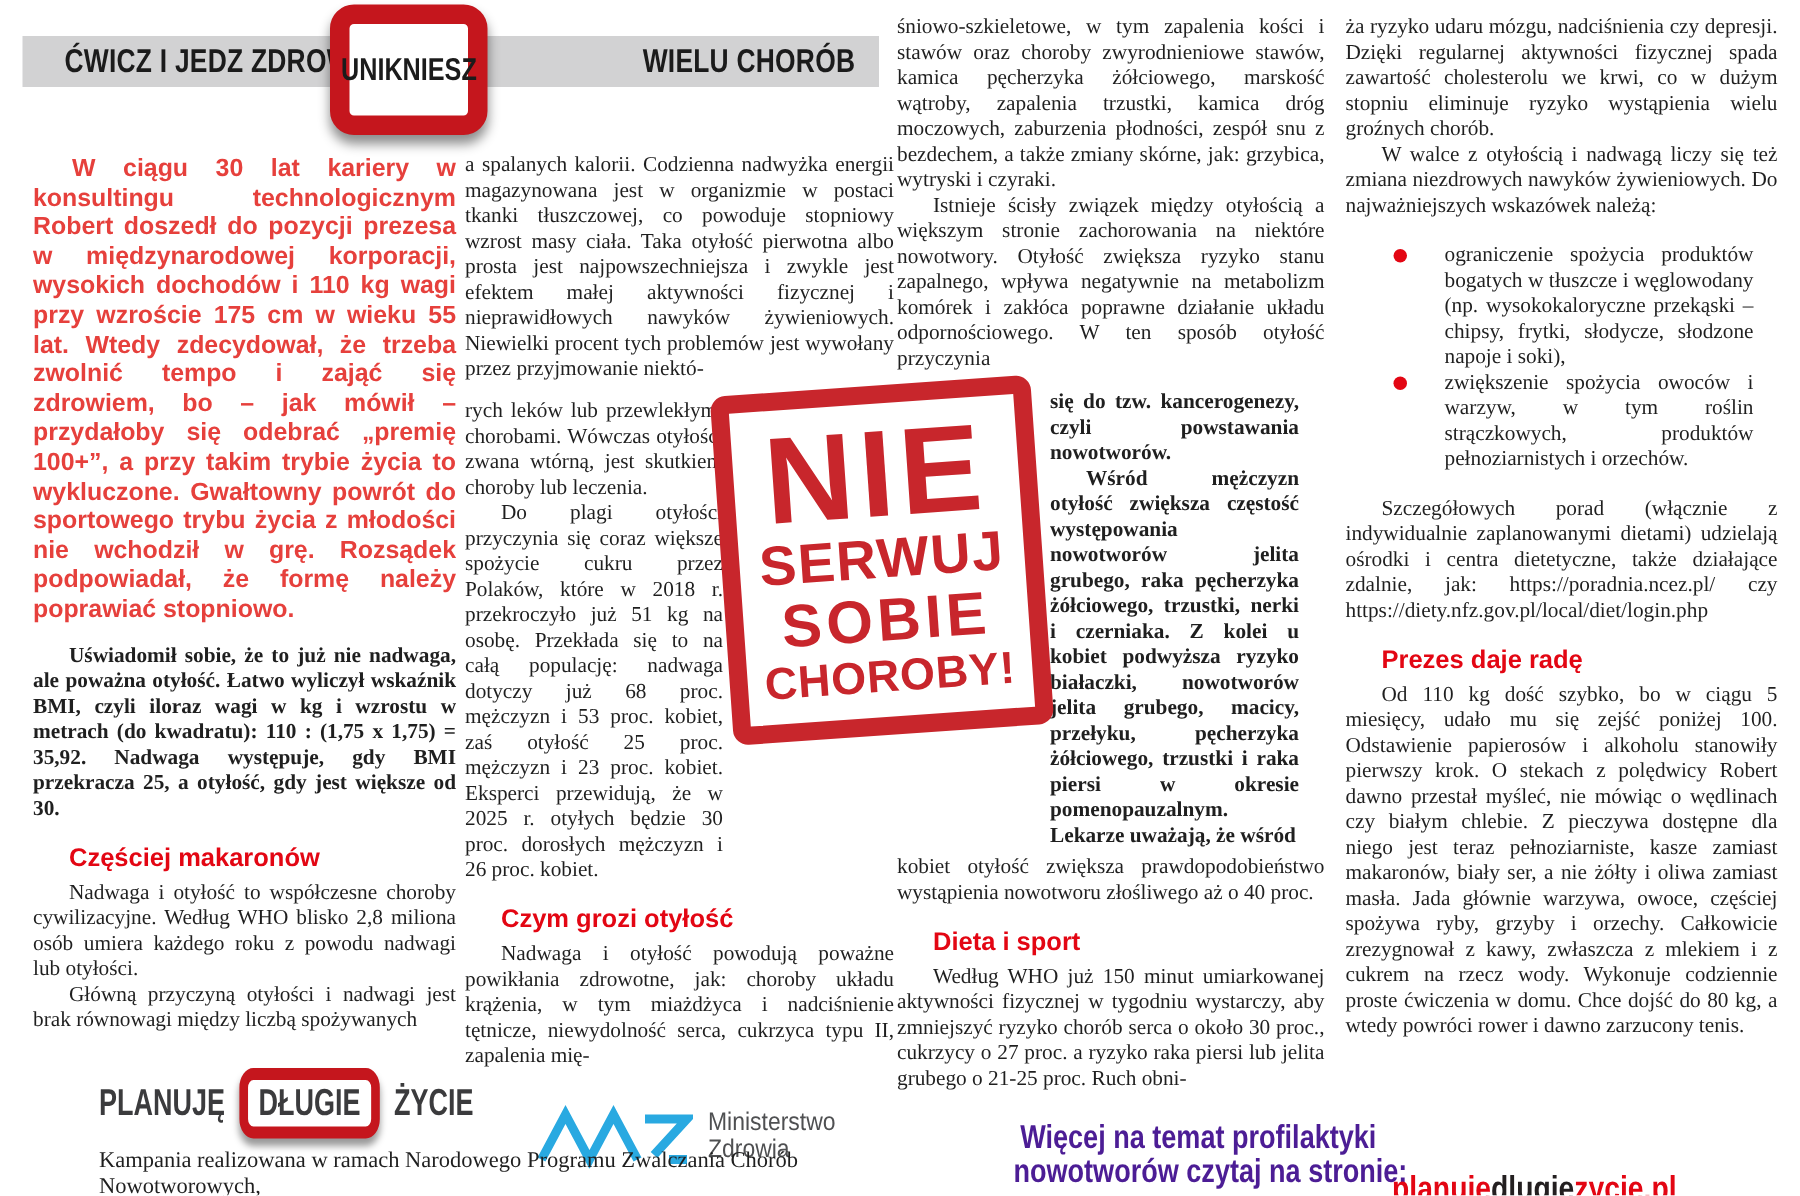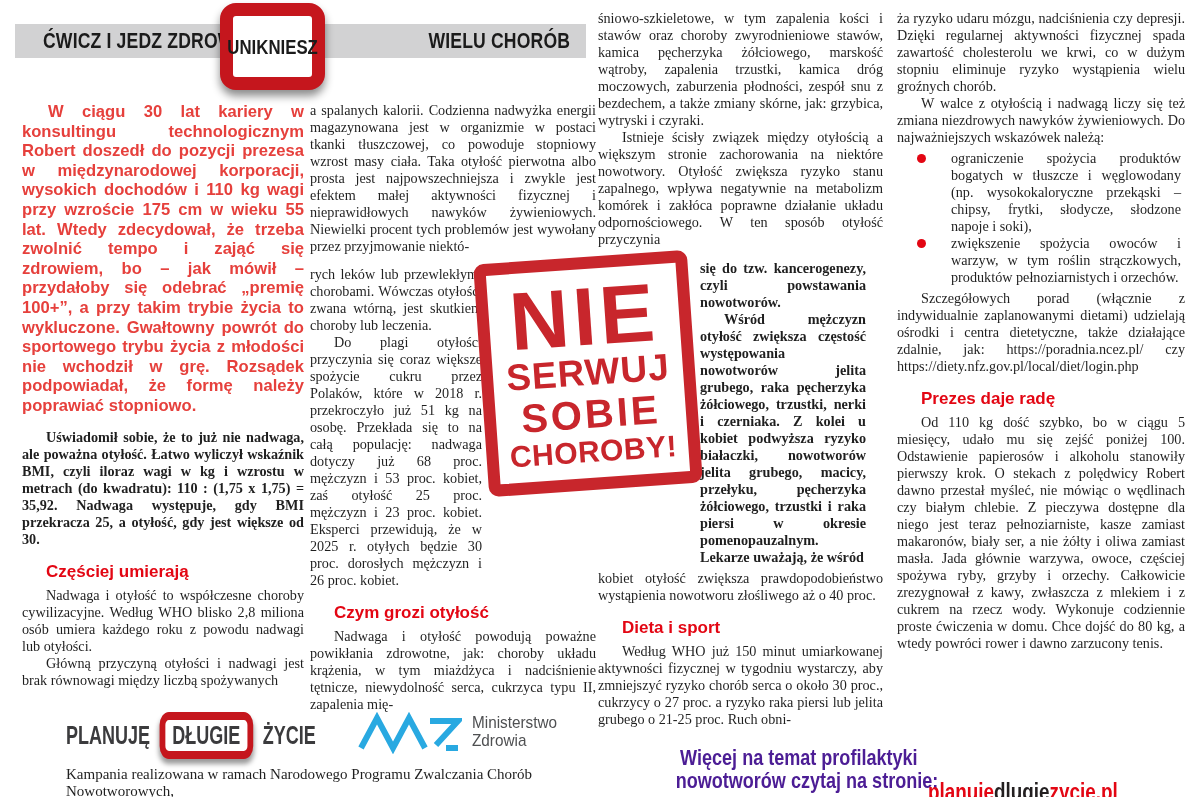--- a/index.html
+++ b/index.html
@@ -32,21 +32,21 @@
          font-size:16.6px;line-height:19.6px;text-indent:26px;text-align:justify;}
   #col1{left:22px;top:102px;width:282px;}
   #col2{left:310px;top:102px;width:286px;}
   #col3{left:598px;top:10px;width:285px;}
   #col4{left:897px;top:10px;width:288px;}
   .narrow2{width:172px;margin-top:11px;}
   .narrow3{width:166px;margin-left:102px;margin-top:12px;font-weight:bold;}
   .break-url{overflow-wrap:break-word;}
 
   
-  .blist{margin:4px;padding:0;list-style:none;}
+  .blist{margin:16px;padding:0;list-style:none;}
   .blist li{position:relative;padding-left:50px;text-align:justify;}
   .blist li::before{content:"";position:absolute;left:16px;top:4px;width:9px;height:9px;
                     border-radius:50%;background:#e30613;}
 
   
   .stamp{position:absolute;left:481px;top:257px;width:214px;height:233px;box-sizing:border-box;
          border:12px solid #c8262c;border-radius:10px;transform:rotate(-4deg);
          display:flex;flex-direction:column;align-items:center;justify-content:center;
          font-family:"Liberation Sans",sans-serif;font-weight:700;color:#c8262c;
          background:#fff;text-align:center;}
@@ -54,21 +54,21 @@
   .stamp .l2{font-size:37px;line-height:1.05;letter-spacing:1px;}
   .stamp .l3{font-size:40px;line-height:1.05;letter-spacing:3px;}
   .stamp .l4{font-size:30px;line-height:1.1;letter-spacing:.5px;}
 
   
   .logo-row{position:absolute;left:66px;top:712px;display:flex;align-items:center;gap:13px;
             font-family:"Liberation Sans",sans-serif;font-weight:700;font-size:25px;color:#3b3b3d;
             transform:scaleX(.72);transform-origin:left center;white-space:nowrap;}
   .dlugie-box{border:8px solid #c5161d;border-radius:13px;background:#fff;padding:1px 10px;
               box-shadow:0 5px 6px rgba(0,0,0,.4);}
-  .mz-logo{position:absolute;left:358px;top:710px;display:flex;align-items:center;gap:10px;}
+  .mz-logo{position:absolute;left:358px;top:735px;display:flex;align-items:center;gap:10px;}
   .mz-text{font-family:"Liberation Sans",sans-serif;font-weight:400;font-size:17px;
            line-height:1.08;color:#4f5052;transform:scaleX(.9);transform-origin:left center;}
   .caption{position:absolute;left:66px;top:766px;width:505px;font-size:15px;line-height:17px;
            color:#1f1f1f;text-align:left;}
   .more{position:absolute;right:282px;top:746px;width:300px;text-align:right;
         font-family:"Liberation Sans",sans-serif;font-weight:700;font-size:22px;line-height:23px;
         color:#4c1d95;}
   .more span{display:inline-block;transform:scaleX(.82);transform-origin:right center;white-space:nowrap;}
   .sites{position:absolute;left:928px;top:744px;font-family:"Liberation Sans",sans-serif;
          font-weight:700;font-size:23px;line-height:27px;white-space:nowrap;margin-top:35px;}
@@ -84,21 +84,21 @@
     <span class="hdr-left">ĆWICZ I JEDZ ZDROWO, A</span>
     <span class="hdr-right">WIELU CHORÓB</span>
   </div>
   <div class="hl-box">
     <span>UNIKNIESZ</span>
   </div>
 
   <div class="col" id="col1">
     <p class="intro">W ciągu 30 lat kariery w konsultingu technologicznym Robert doszedł do pozycji prezesa w międzynarodowej korporacji, wysokich dochodów i 110 kg wagi przy wzroście 175 cm w wieku 55 lat. Wtedy zdecydował, że trzeba zwolnić tempo i zająć się zdrowiem, bo – jak mówił – przydałoby się odebrać „premię 100+”, a przy takim trybie życia to wykluczone. Gwałtowny powrót do sportowego trybu życia z młodości nie wchodził w grę. Rozsądek podpowiadał, że formę należy poprawiać stopniowo.</p>
     <p class="ind gap6" style="margin-top:13px;font-weight:bold;">Uświadomił sobie, że to już nie nadwaga, ale poważna otyłość. Łatwo wyliczył wskaźnik BMI, czyli iloraz wagi w kg i wzrostu w metrach (do kwadratu): 110 : (1,75 x 1,75) = 35,92. Nadwaga występuje, gdy BMI przekracza 25, a otyłość, gdy jest większe od 30.</p>
-    <h2 class="red-head">Częściej umierają</h2>
+    <h2 class="red-head">Częściej makaronów</h2>
     <p class="ind">Nadwaga i otyłość to współczesne choroby cywilizacyjne. Według WHO blisko 2,8 miliona osób umiera każdego roku z powodu nadwagi lub otyłości.</p>
     <p class="ind">Główną przyczyną otyłości i nadwagi jest brak równowagi między liczbą spożywanych</p>
   </div>
 
   <div class="col" id="col2">
     <p>a spalanych kalorii. Codzienna nadwyżka energii magazynowana jest w organizmie w postaci tkanki tłuszczowej, co powoduje stopniowy wzrost masy ciała. Taka otyłość pierwotna albo prosta jest najpowszechniejsza i zwykle jest efektem małej aktywności fizycznej i nieprawidłowych nawyków żywieniowych. Niewielki procent tych problemów jest wywołany przez przyjmowanie niektó-</p>
     <div class="narrow2">
       <p>rych leków lub przewlekłymi chorobami. Wówczas otyłość, zwana wtórną, jest skutkiem choroby lub leczenia.</p>
       <p class="ind">Do plagi otyłości przyczynia się coraz większe spożycie cukru przez Polaków, które w 2018 r. przekroczyło już 51 kg na osobę. Przekłada się to na całą populację: nadwaga dotyczy już 68 proc. mężczyzn i 53 proc. kobiet, zaś otyłość 25 proc. mężczyzn i 23 proc. kobiet. Eksperci przewidują, że w 2025 r. otyłych będzie 30 proc. dorosłych mężczyzn i 26 proc. kobiet.</p>
     </div>

